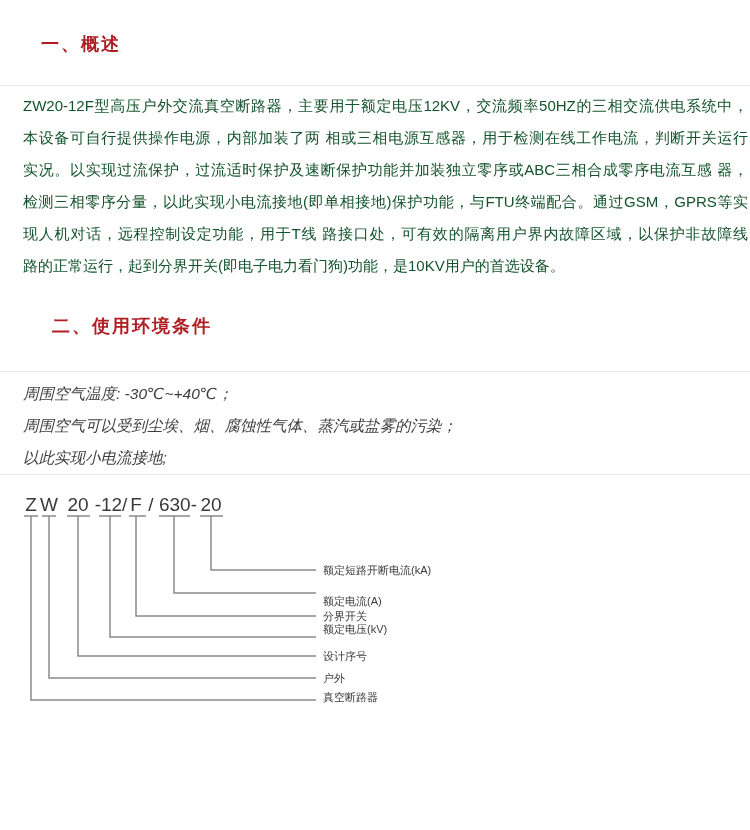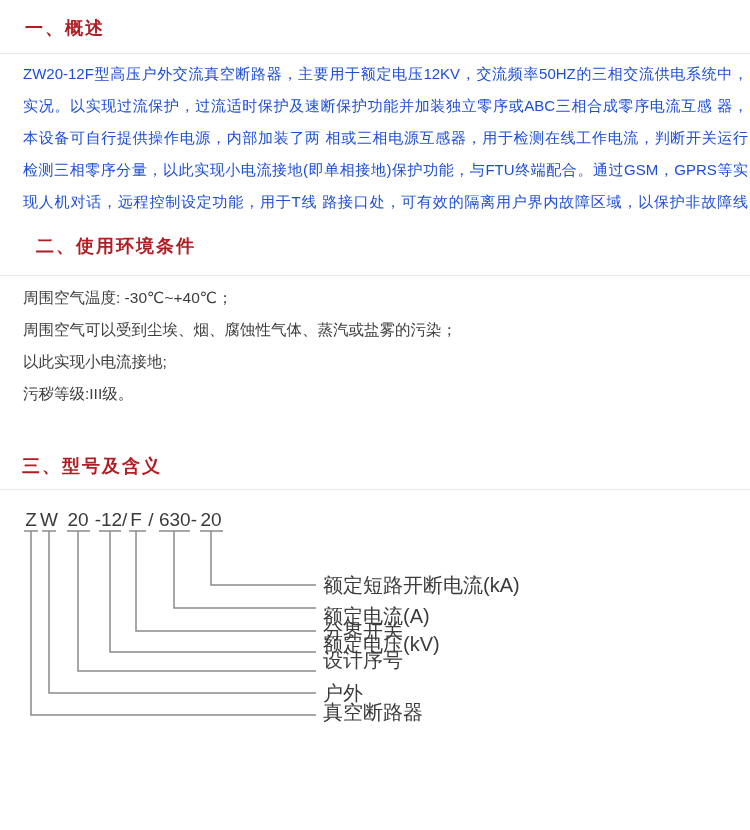--- a/index.html
+++ b/index.html
@@ -11,59 +11,60 @@
     width: 750px;
     height: 830px;
     font-family: "Liberation Sans", "DejaVu Sans", sans-serif;
     color: #3d3d3d;
     position: relative;
     overflow: hidden;
   }
   .page { width: 750px; }
 
   .sec-title {
-    margin: 0;
+    margin: 16px;
     padding: 16px 25px 12px 25px;
     font-size: 18px;
     line-height: 25px;
     font-weight: bold;
     color: #b01e23;
     letter-spacing: 2px;
   }
   .sec-title.s2 { padding: 16px 25px 16px 36px; }
   .sec-title.s3 { padding: 44px 25px 10px 22px; }
 
   .divider {
     height: 1px;
     width: 100%;
     background: #e8e8e8;
   }
 
   .para {
     padding: 4px 2px 0 23px;
     font-size: 15px;
-    color: #1d4ed8;
+    color: #14532d;
   }
   .pline {
     line-height: 32px;
     height: 32px;
     overflow: hidden;
     text-align: justify;
   }
   .pline.just { text-align-last: justify; }
 
   .env-list {
     padding: 6px 14px 0 23px;
     font-size: 15.5px;
     color: #3d3d3d;
   }
   .env-item {
     line-height: 32px;
     height: 32px;
     overflow: hidden;
+    font-style: italic;
   }
 
   .diagram {
     position: relative;
     height: 244px;
     width: 750px;
   }
   .diagram svg {
     position: absolute;
     left: 0;
@@ -74,56 +75,55 @@
     top: 20px;
     transform: translateX(-50%);
     font-size: 19px;
     line-height: 19px;
     color: #3a3a3a;
     white-space: pre;
   }
   .dlabel {
     position: absolute;
     left: 323px;
-    font-size: 20px;
+    font-size: 11px;
     line-height: 20px;
     color: #3c3c3c;
     white-space: nowrap;
   }
 </style>
 </head>
 <body>
 
 <div class="page">
 
   <section>
     <h2 class="sec-title">一、概述</h2>
     <div class="divider"></div>
     <div class="para">
       <div class="pline just">ZW20-12F型高压户外交流真空断路器，主要用于额定电压12KV，交流频率50HZ的三相交流供电系统中，</div>
+      <div class="pline just">本设备可自行提供操作电源，内部加装了两 相或三相电源互感器，用于检测在线工作电流，判断开关运行</div>
       <div class="pline just">实况。以实现过流保护，过流适时保护及速断保护功能并加装独立零序或ABC三相合成零序电流互感 器，</div>
-      <div class="pline just">本设备可自行提供操作电源，内部加装了两 相或三相电源互感器，用于检测在线工作电流，判断开关运行</div>
       <div class="pline just">检测三相零序分量，以此实现小电流接地(即单相接地)保护功能，与FTU终端配合。通过GSM，GPRS等实</div>
       <div class="pline just">现人机对话，远程控制设定功能，用于T线 路接口处，可有效的隔离用户界内故障区域，以保护非故障线</div>
+      <div class="pline">路的正常运行，起到分界开关(即电子电力看门狗)功能，是10KV用户的首选设备。</div>
     </div>
   </section>
 
   <section>
     <h2 class="sec-title s2">二、使用环境条件</h2>
     <div class="divider"></div>
     <div class="env-list">
       <div class="env-item">周围空气温度: -30℃~+40℃；</div>
       <div class="env-item">周围空气可以受到尘埃、烟、腐蚀性气体、蒸汽或盐雾的污染；</div>
       <div class="env-item">以此实现小电流接地;</div>
-      <div class="env-item">污秽等级:III级。</div>
     </div>
   </section>
 
   <section>
-    <h2 class="sec-title s3">三、型号及含义</h2>
     <div class="divider"></div>
 
     <div class="diagram">
       <svg width="750" height="244" viewBox="0 0 750 244">
         <g stroke="#8a8a8a" stroke-width="1.5" fill="none">
           <path d="M24 41 H38 M31 41 V225 H316"></path>
           <path d="M42 41 H56 M49 41 V203 H316"></path>
           <path d="M67 41 H90 M78 41 V181 H316"></path>
           <path d="M99 41 H121 M110 41 V162 H316"></path>
           <path d="M129 41 H146 M136 41 V141 H316"></path>
@@ -138,19 +138,19 @@
       <span class="code-seg" style="left:111px">-12/</span>
       <span class="code-seg" style="left:136px">F</span>
       <span class="code-seg" style="left:151px">/</span>
       <span class="code-seg" style="left:178px">630-</span>
       <span class="code-seg" style="left:211px">20</span>
 
       <div class="dlabel" style="top:85px">额定短路开断电流(kA)</div>
       <div class="dlabel" style="top:116px">额定电流(A)</div>
       <div class="dlabel" style="top:131px">分界开关</div>
       <div class="dlabel" style="top:144px">额定电压(kV)</div>
-      <div class="dlabel" style="top:160px">设计序号</div>
+      <div class="dlabel" style="top:171px">设计序号</div>
       <div class="dlabel" style="top:193px">户外</div>
       <div class="dlabel" style="top:212px">真空断路器</div>
     </div>
   </section>
 
 </div>
 
 </body></html>

